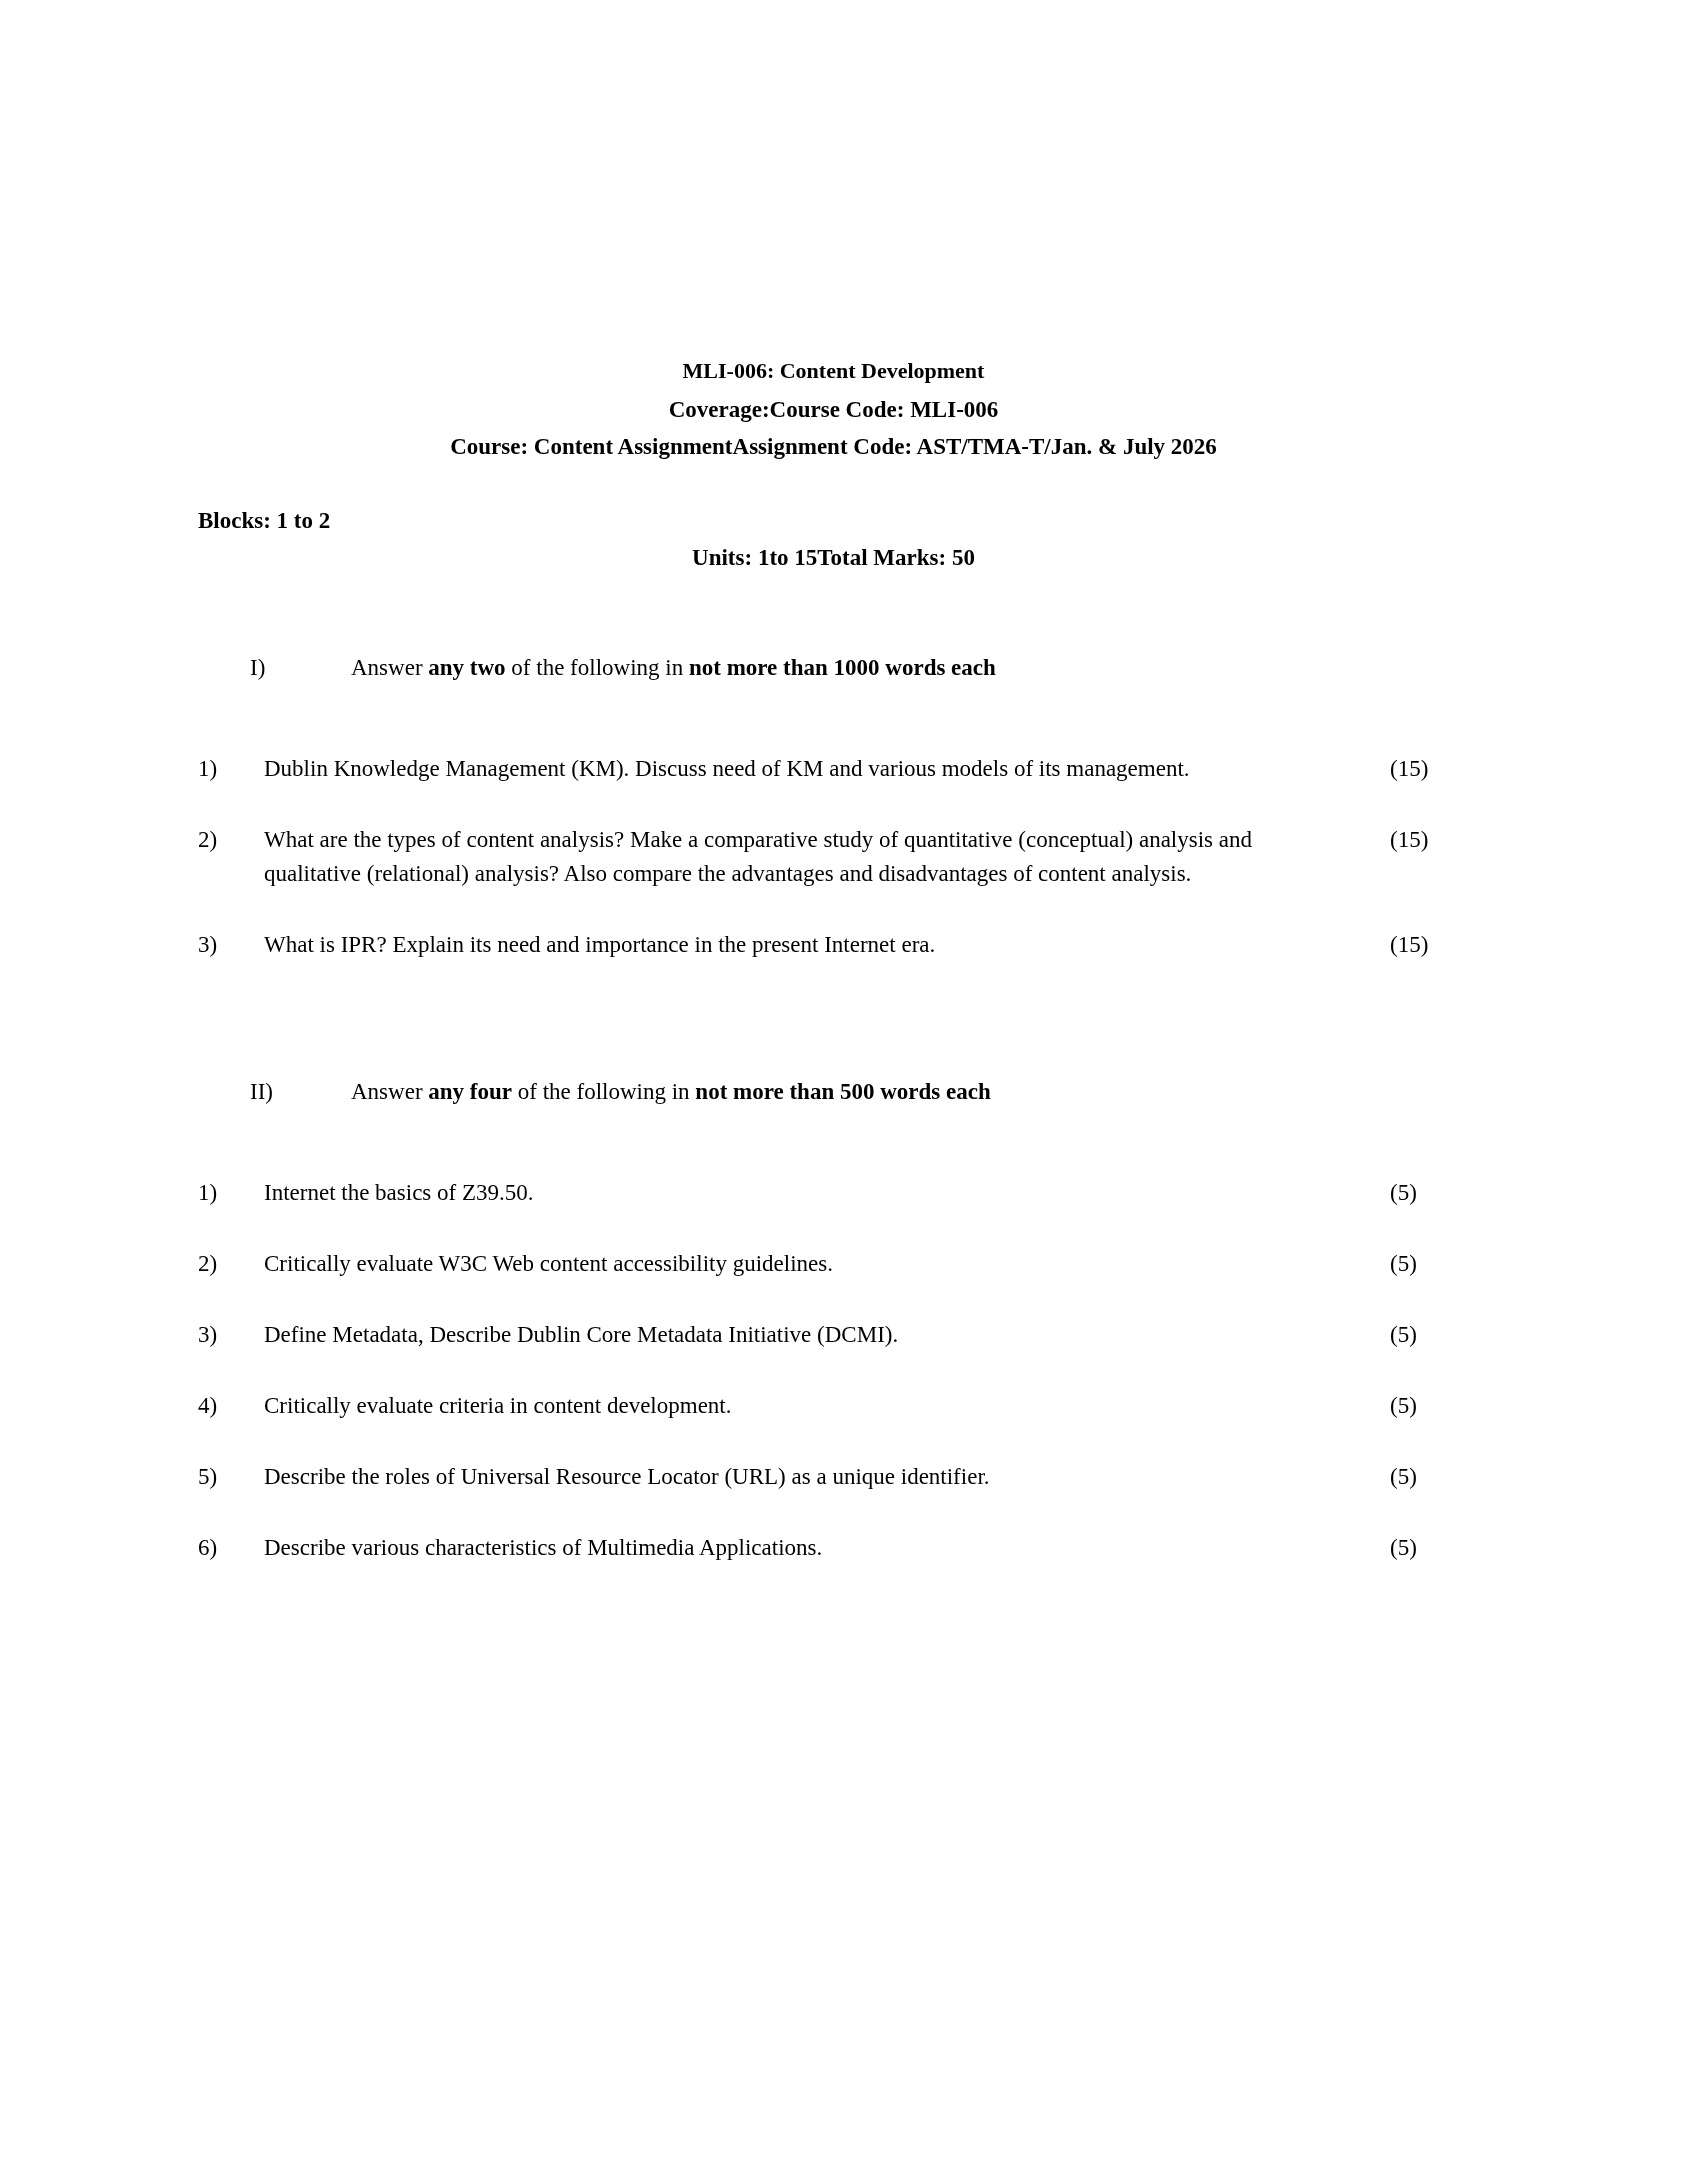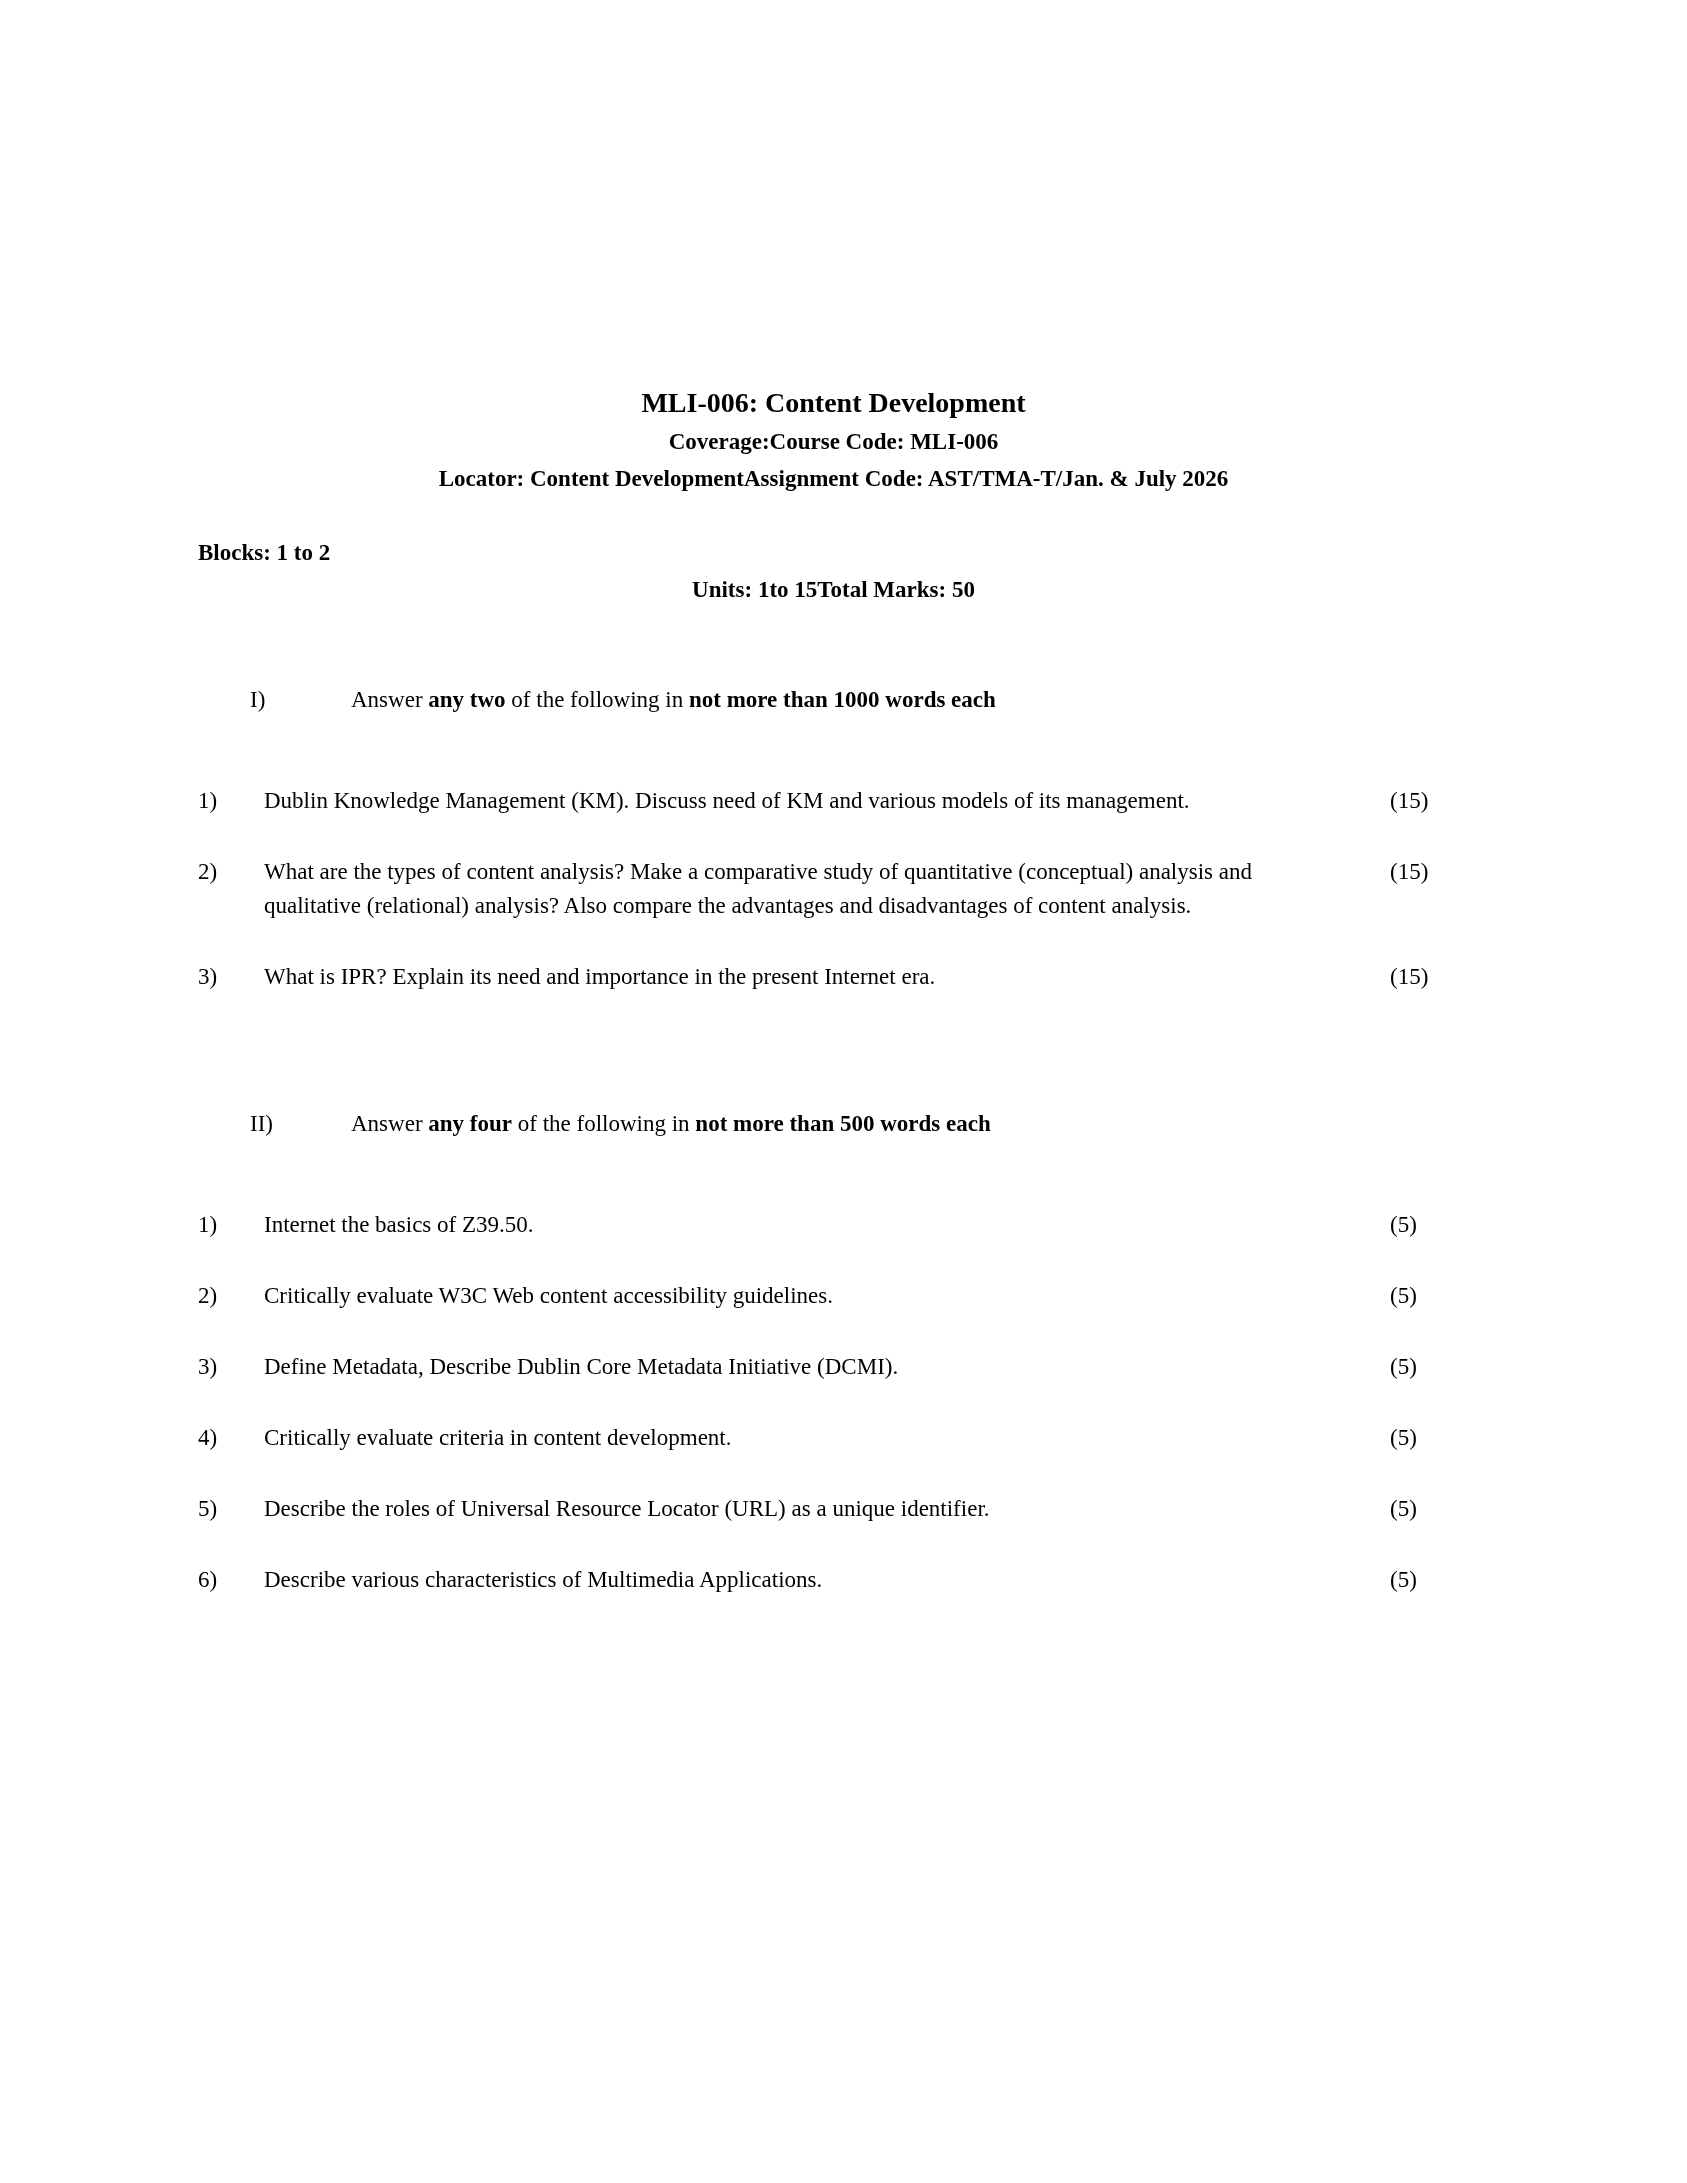--- a/index.html
+++ b/index.html
@@ -18,23 +18,22 @@
   .page {
     box-sizing: border-box;
     width: 1687px;
     height: 2183px;
     padding: 351px 218px 0 198px;
   }
   .center { text-align: center; }
   .bold { font-weight: bold; }
   .title-line {
     font-weight: bold;
-    font-size: 28px;
+    font-size: 22px;
     line-height: 40px;
-    margin-top: 32px;
   }
   .meta-row {
     display: flex;
     justify-content: center;
     font-weight: bold;
     line-height: 37px;
   }
   .blocks-units { margin-top: 37px; }
   .section-heading {
     display: flex;
@@ -74,21 +73,21 @@
 <div class="page">
 
   <div class="center title-line">MLI-006: Content Development</div>
 
   <div class="meta-row">
     <span>Coverage:</span>
     <span>Course Code: MLI-006</span>
   </div>
 
   <div class="meta-row">
-    <span>Locator: Content Development</span>
+    <span>Course: Content Assignment</span>
     <span>Assignment Code: AST/TMA-T/Jan. &amp; July 2026</span>
   </div>
 
   <div class="blocks-units">
     <div class="bold" style="line-height:37px;">Blocks: 1 to 2</div>
     <div class="meta-row">
       <span>Units: 1to 15</span>
       <span>Total Marks: 50</span>
     </div>
   </div>

